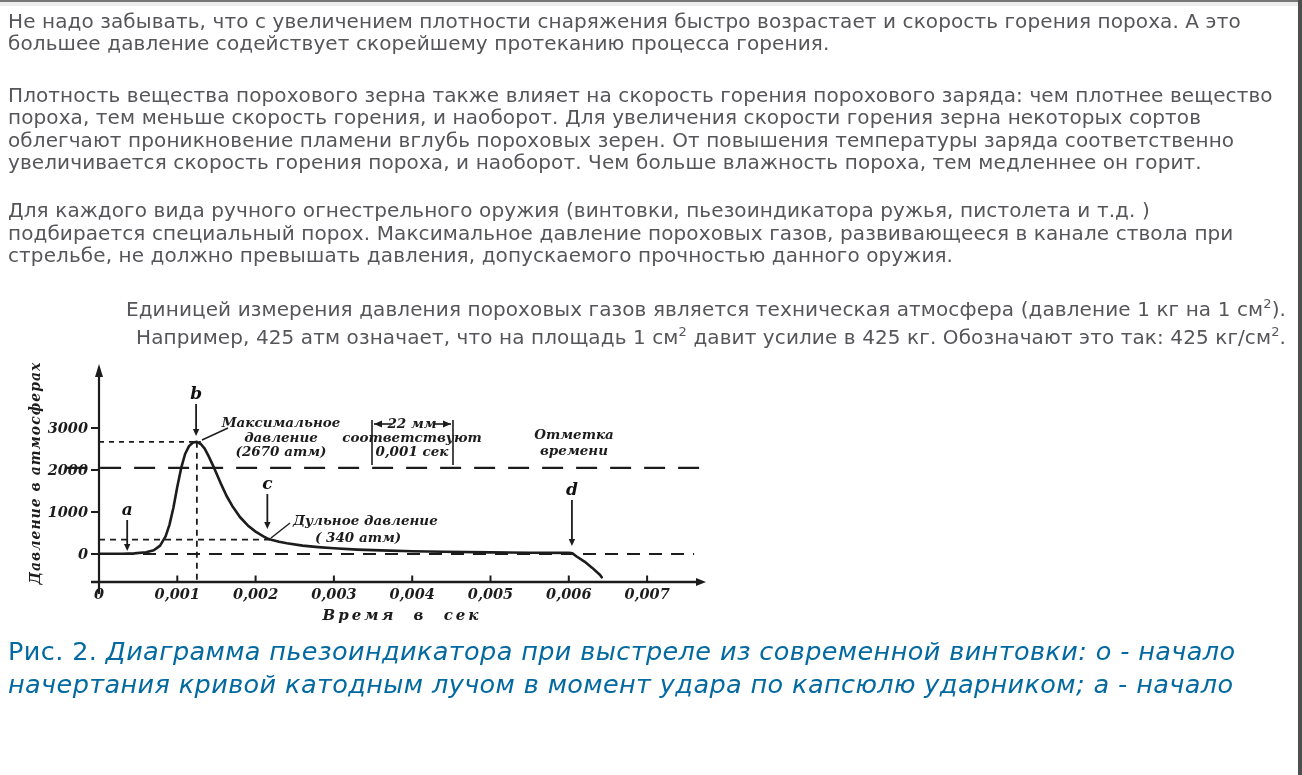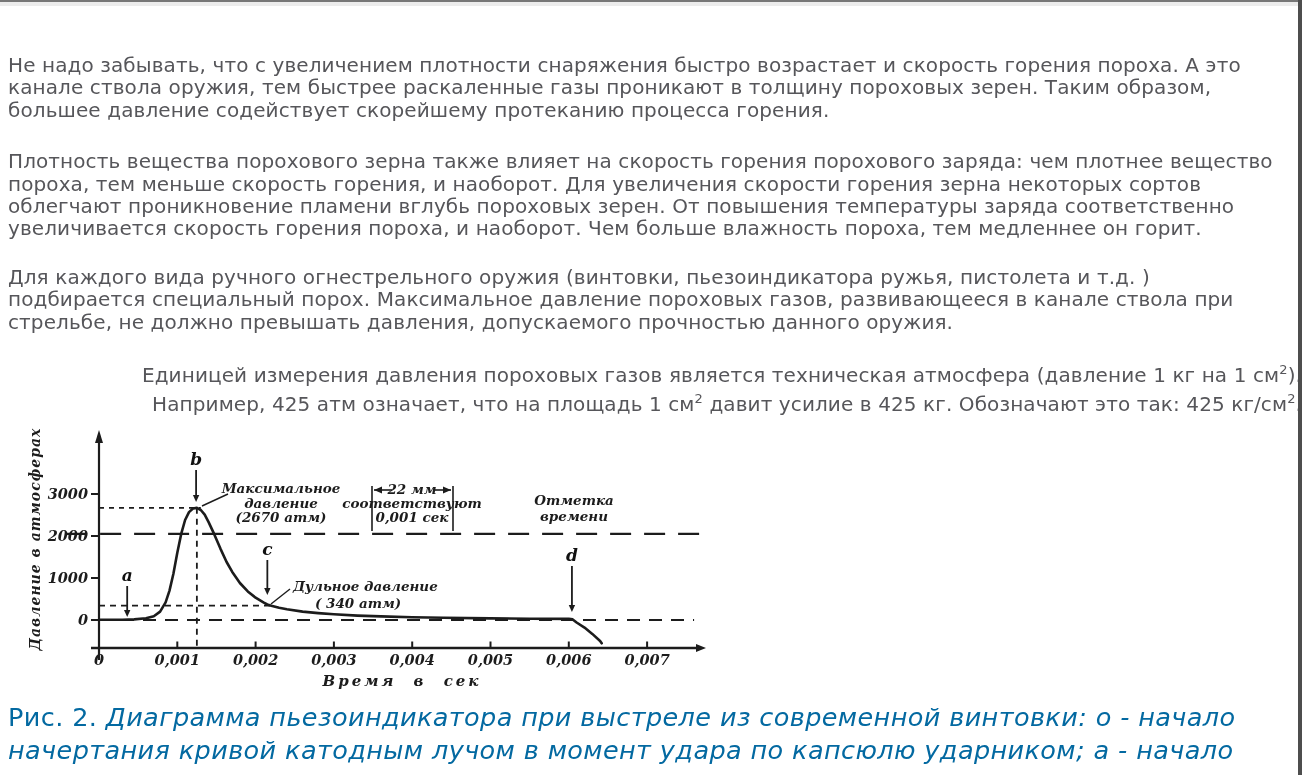--- a/index.html
+++ b/index.html
@@ -3,21 +3,21 @@
 <meta charset="utf-8">
 <style>
   html,body{margin:0;padding:0;}
   body{
     width:1302px;height:775px;overflow:hidden;background:#ffffff;
     font-family:"DejaVu Sans",sans-serif;position:relative;
   }
   .top-line{position:absolute;top:0;left:0;width:1302px;height:2px;background:#777777;}
   .top-band{position:absolute;top:2px;left:0;width:1302px;height:4px;background:#ececec;}
   .right-border{position:absolute;top:0;right:0;width:4px;height:775px;background:#4e4e4e;}
-  .content{padding:10px 0 0 8px;color:#56565a;margin-top:44px;}
+  .content{padding:10px 16px 0 8px;color:#56565a;}
   .para{margin:0 0 29px 0;}
   .para.p2{margin-bottom:26px;}
   .para.p3{margin-bottom:23px;}
   .para.p4{margin-bottom:0;text-align:right;}
   .line{font-size:20px;line-height:22.4px;height:22.4px;white-space:nowrap;letter-spacing:0.1px;}
   .para.p4 .line{line-height:28.6px;height:28.6px;}
   sup{font-size:13px;}
   .fig{position:relative;width:712px;height:272px;margin:14px 0 2px -4px;}
   .fig svg{display:block;}
   .tick{font:italic bold 14.5px "DejaVu Serif",serif;fill:#1c1c1c;}
@@ -32,21 +32,20 @@
 <body>
 
 <div class="top-line"></div>
 <div class="top-band"></div>
 <div class="right-border"></div>
 
 <div class="content">
 
   <div class="para p1">
     <div class="line">Не надо забывать, что с увеличением плотности снаряжения быстро возрастает и скорость горения пороха. А это</div>
-    <div class="line">канале ствола оружия, тем быстрее раскаленные газы проникают в толщину пороховых зерен. Таким образом,</div>
     <div class="line">большее давление содействует скорейшему протеканию процесса горения.</div>
   </div>
 
   <div class="para p2">
     <div class="line">Плотность вещества порохового зерна также влияет на скорость горения порохового заряда: чем плотнее вещество</div>
     <div class="line">пороха, тем меньше скорость горения, и наоборот. Для увеличения скорости горения зерна некоторых сортов</div>
     <div class="line">облегчают проникновение пламени вглубь пороховых зерен. От повышения температуры заряда соответственно</div>
     <div class="line">увеличивается скорость горения пороха, и наоборот. Чем больше влажность пороха, тем медленнее он горит.</div>
   </div>
 

